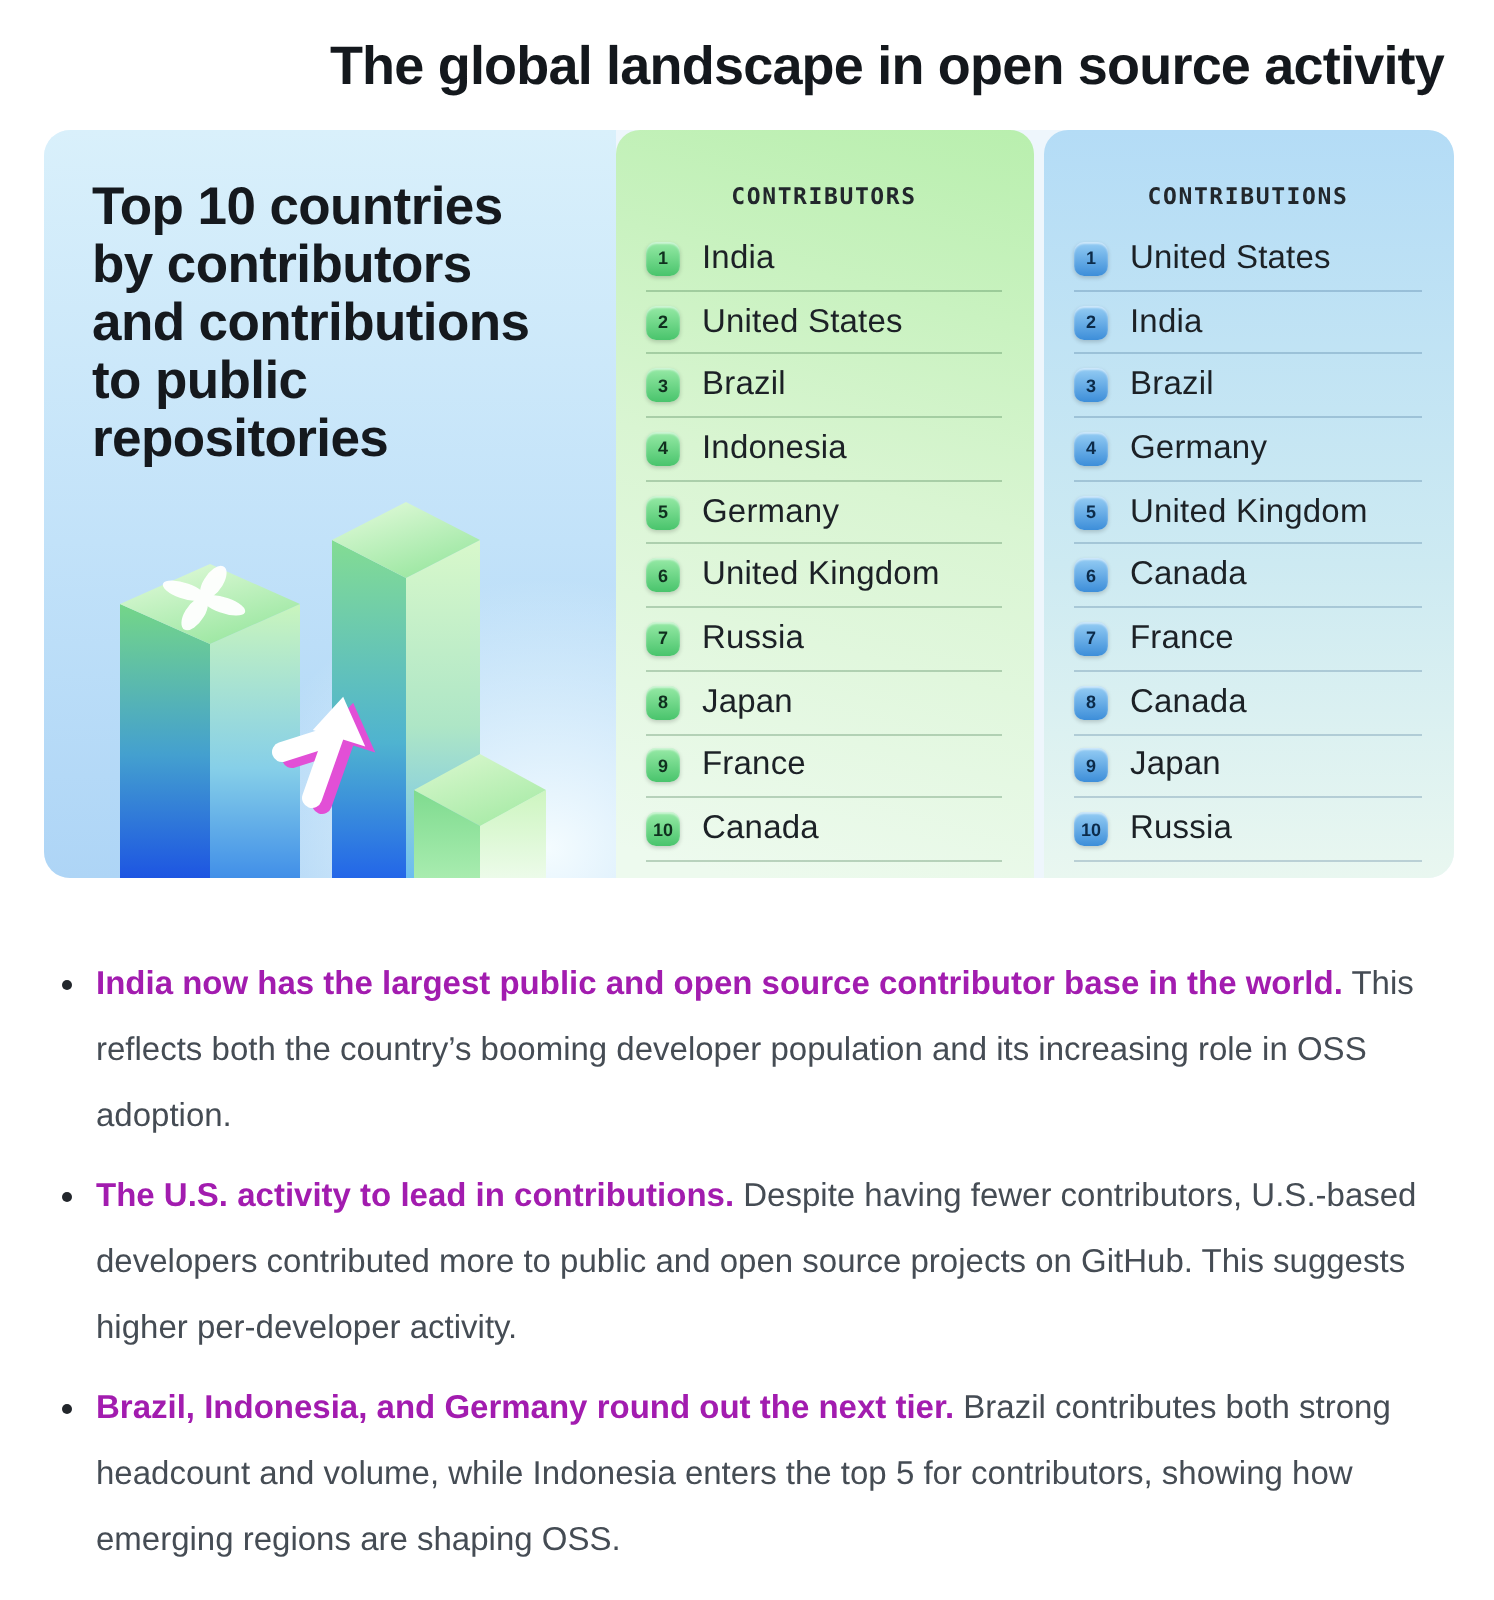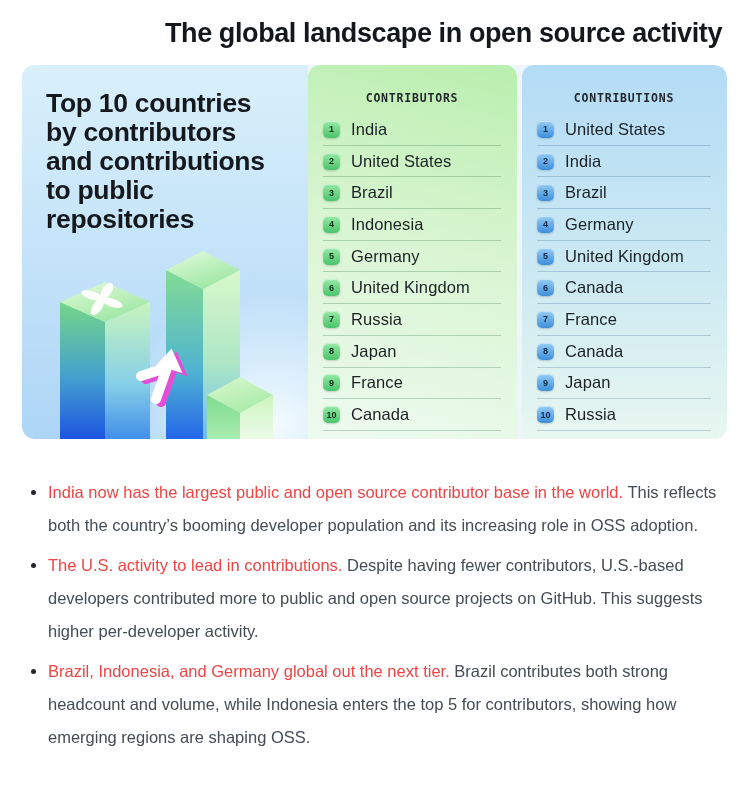--- a/index.html
+++ b/index.html
@@ -112,21 +112,21 @@
     color: #454c54;
   }
   ul.bullets li::before {
     content: "";
     position: absolute;
     left: 6px; top: 14px;
     width: 5px; height: 5px;
     border-radius: 50%;
     background: #22262b;
   }
-  ul.bullets strong { color: #ef4444; font-weight: 400; }
+  ul.bullets strong { color: #a21caf; font-weight: 700; }
 </style>
 </head>
 <body>
 
 <main class="page">
 
   <h1 class="page-title">The global landscape in open source activity</h1>
 
   <section class="card">
 
@@ -311,16 +311,16 @@
             <span class="country">Russia</span>
           </li>
         </ul>
     </div>
 
   </section>
 
   <ul class="bullets" id="bullets">
       <li><strong>India now has the largest public and open source contributor base in the world.</strong> <span>This reflects both the country’s booming developer population and its increasing role in OSS adoption.</span></li>
       <li><strong>The U.S. activity to lead in contributions.</strong> <span>Despite having fewer contributors, U.S.-based developers contributed more to public and open source projects on GitHub. This suggests higher per-developer activity.</span></li>
-      <li><strong>Brazil, Indonesia, and Germany global out the next tier.</strong> <span>Brazil contributes both strong headcount and volume, while Indonesia enters the top 5 for contributors, showing how emerging regions are shaping OSS.</span></li>
+      <li><strong>Brazil, Indonesia, and Germany round out the next tier.</strong> <span>Brazil contributes both strong headcount and volume, while Indonesia enters the top 5 for contributors, showing how emerging regions are shaping OSS.</span></li>
     </ul>
 
 </main>
 
 </body></html>

